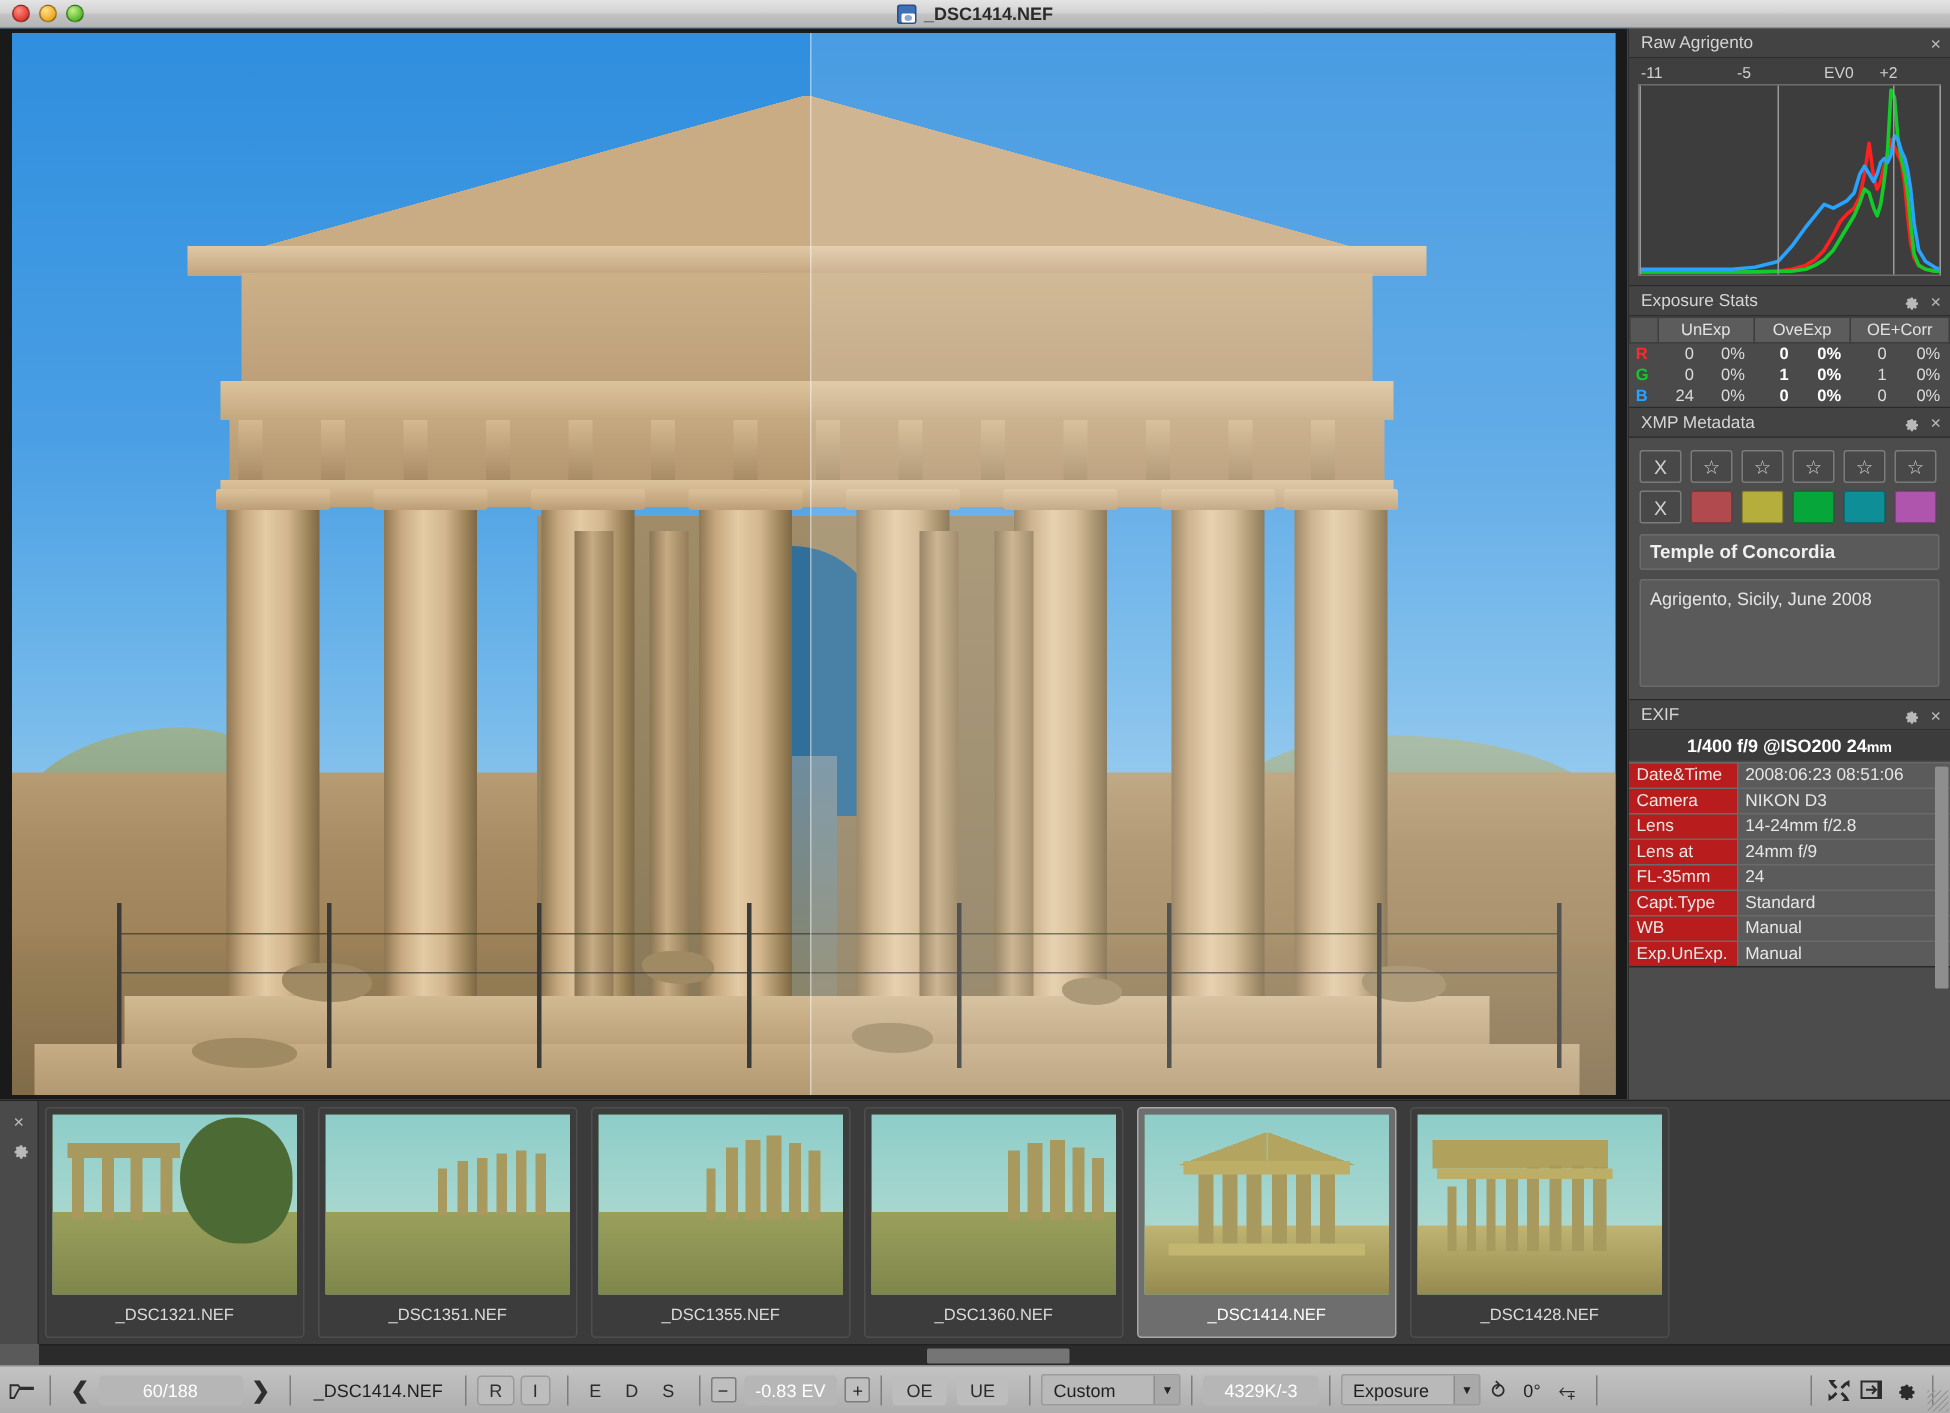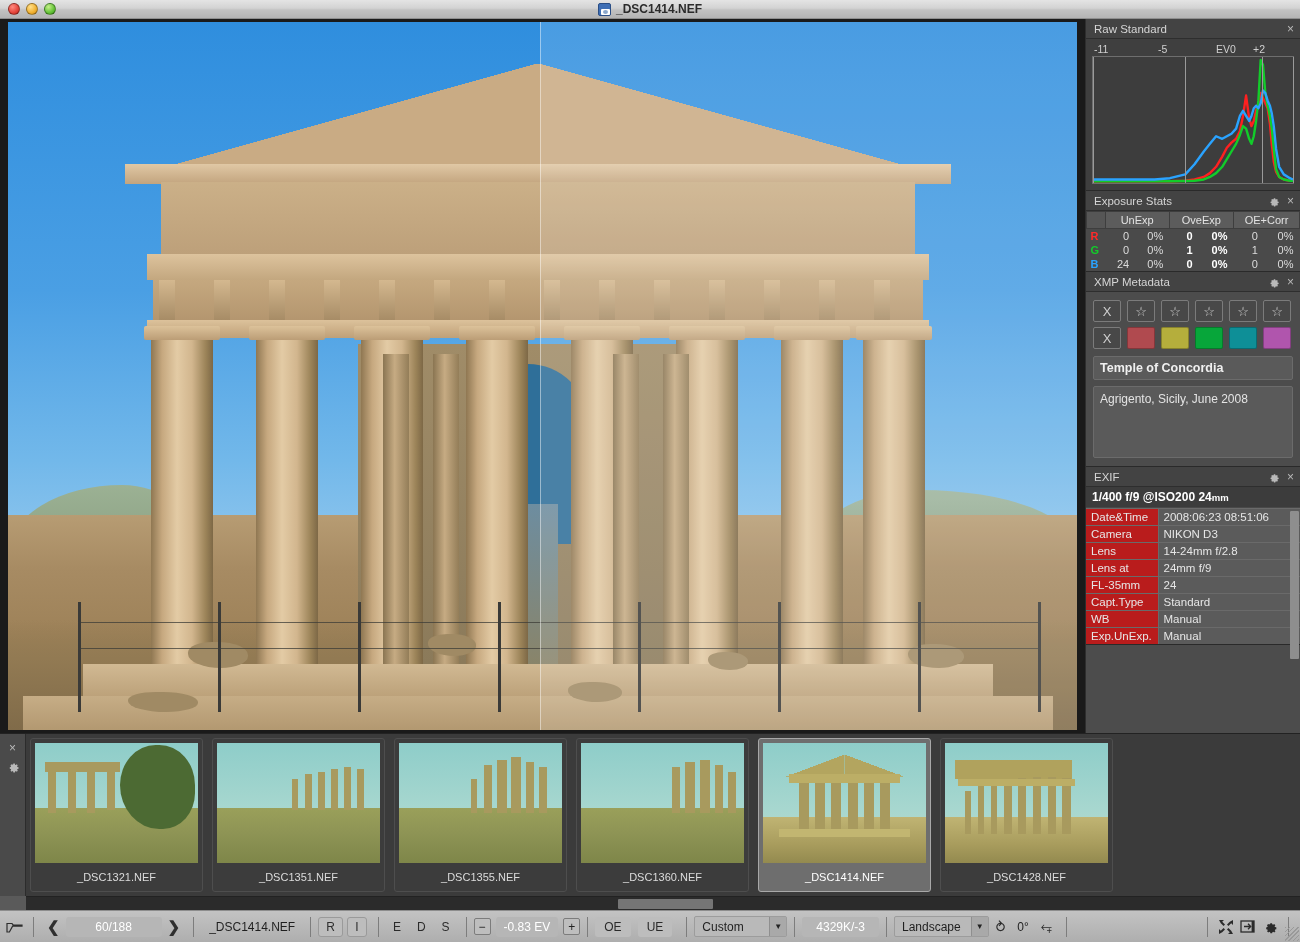--- a/index.html
+++ b/index.html
@@ -159,21 +159,21 @@
     display:flex;align-items:center;justify-content:center; color:#cfcfcf; font-size:13px; border-radius:2px;}
   .swatch{ width:28px;height:22px; border-radius:2px; border:1px solid rgba(0,0,0,.25);}
   .xmp-title{ background:#5a5a5a; border:1px solid #6b6b6b; border-radius:2px;
     color:#f0f0f0; font-weight:bold; font-size:12.5px; padding:4px 6px; margin:7px 0 6px 0;}
   .xmp-notes{ background:#5a5a5a; border:1px solid #6b6b6b; border-radius:2px;
     color:#e4e4e4; font-size:12px; padding:5px 6px; height:72px; }
 
   
   .exif-body{ background:#555; position:relative; }
   .exif-summary{ background:#3c3c3c; color:#fff; font-weight:bold; font-size:12px;
-    padding:3px 6px; border-bottom:1px solid #494949;}
+    padding:3px 6px; border-bottom:1px solid #494949;text-align:center;}
   .exif-summary .sm{ font-size:9.5px; }
   .exif-table{ width:100%; border-collapse:collapse; font-size:11.5px; color:#e6e6e6; }
   .exif-table td{ padding:2px 5px; border-top:1px solid #6a6a6a; }
   .exif-table td.k{ width:72px; background:#b91c1c; border-right:1px solid #6a6a6a;}
   .exif-table td.v{ background:#5b5b5b; }
   .exif-scroll{ position:absolute; right:1px; top:24px; width:9px; bottom:2px; background:#4a4a4a;}
   .exif-thumb{ position:absolute; right:1px; top:24px; width:9px; height:148px;
     background:#8e8e8e; border-radius:1px;}
 
   
@@ -356,21 +356,21 @@
 
       <div class="split-overlay"></div>
       <div class="split-line"></div>
     </div>
   </div>
 
   <div class="dock">
 
     <div class="panel">
       <div class="p-head">
-        <span class="p-title">Raw Standard</span>
+        <span class="p-title">Raw Agrigento</span>
         <span class="p-btn">×</span>
       </div>
       <div class="hist-body">
         <div class="hist-labels">
           <span style="left:2px">-11</span>
           <span style="left:66px">-5</span>
           <span style="left:124px">EV0</span>
           <span style="left:161px">+2</span>
         </div>
         <div class="hist-canvas" id="histplot">
@@ -657,21 +657,21 @@
     <span class="pill">UE</span>
     <div class="sep"></div>
     <div class="dd">
       <span class="lbl">Custom</span>
       <span class="caret">▼</span>
     </div>
     <div class="sep"></div>
     <span class="kval">4329K/-3</span>
     <div class="sep"></div>
     <div class="dd">
-      <span class="lbl">Landscape</span>
+      <span class="lbl">Exposure</span>
       <span class="caret">▼</span>
     </div>
     <span class="rot">⥁</span>
     <span class="deg">0°</span>
     <span class="rot">⥆</span>
     <div class="sep"></div>
     <div style="flex:1"></div>
     <div class="sep"></div>
     <span class="tb-icon">
       <svg width="16" height="16" viewBox="0 0 16 16" fill="#2b2b2b">

